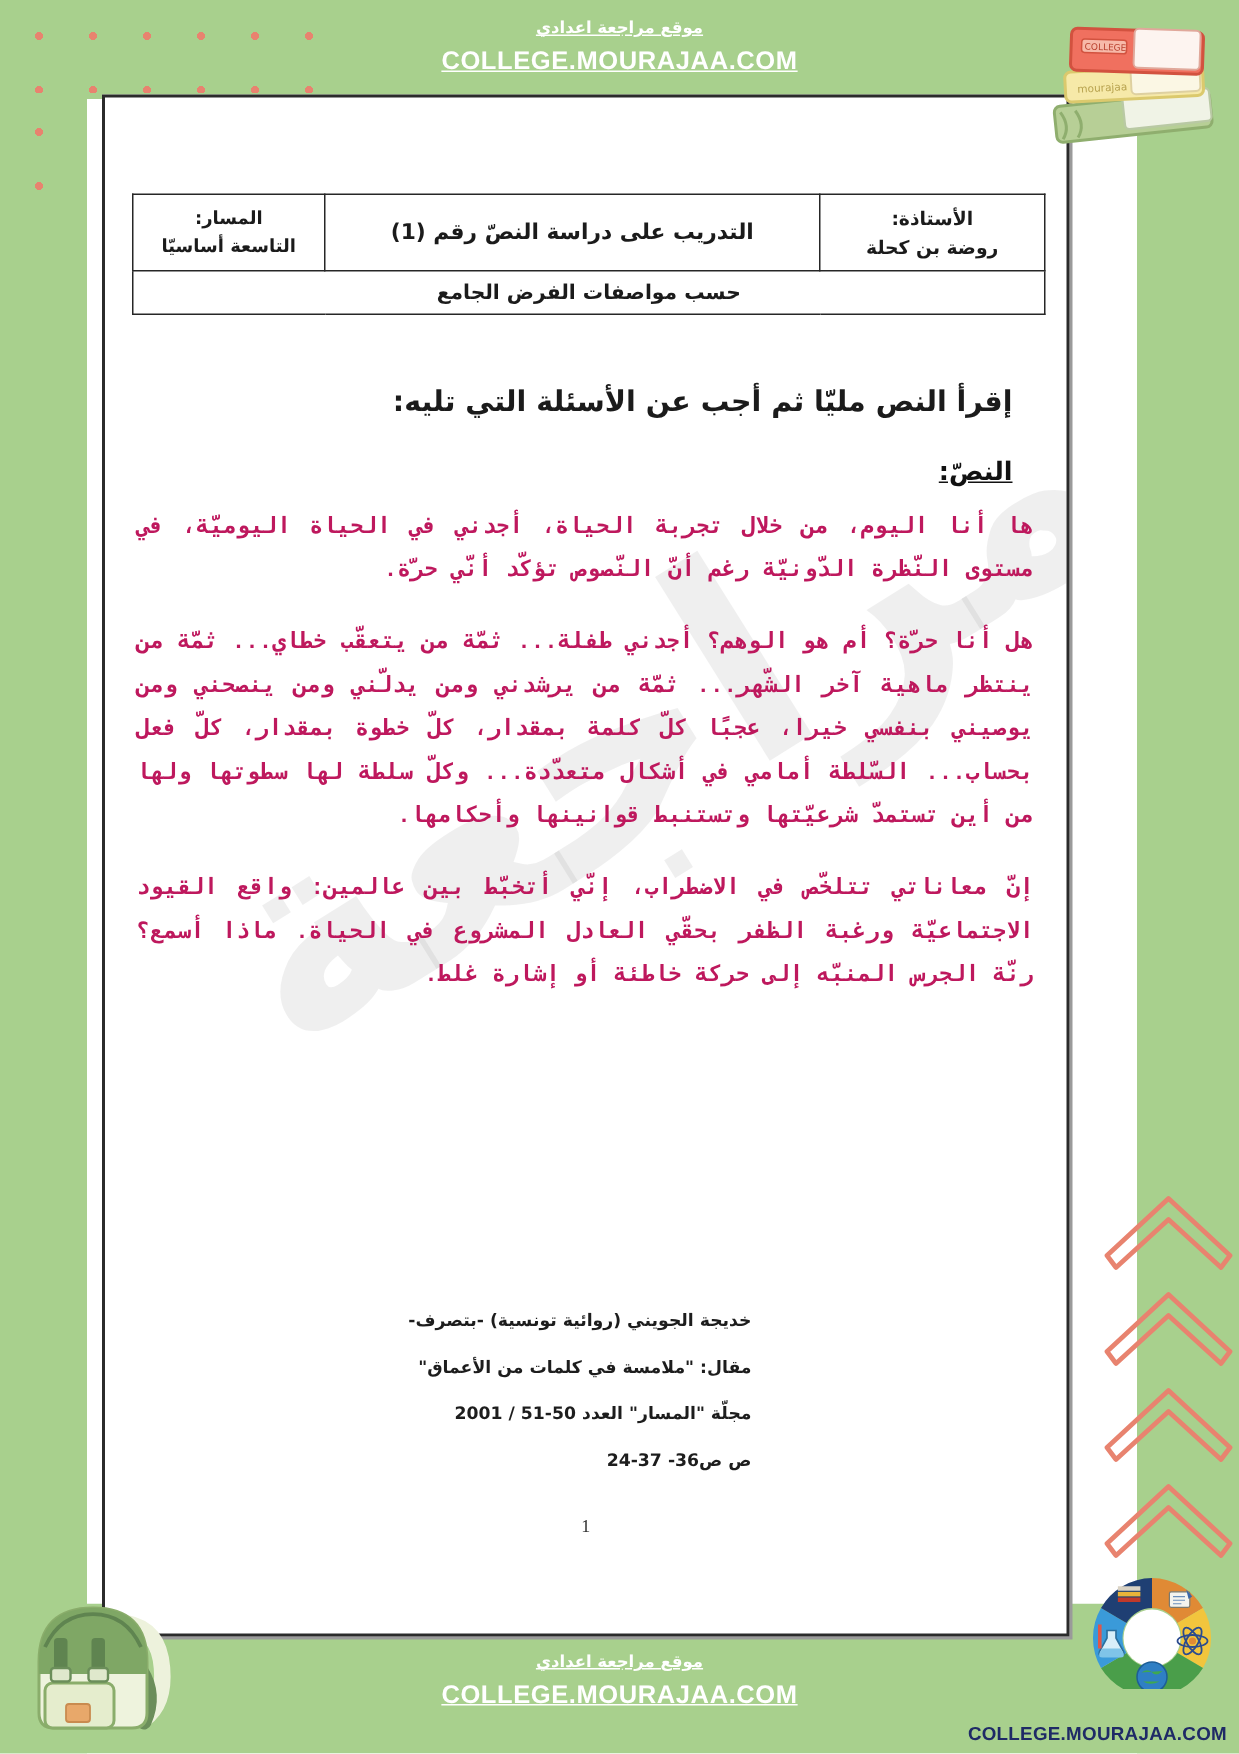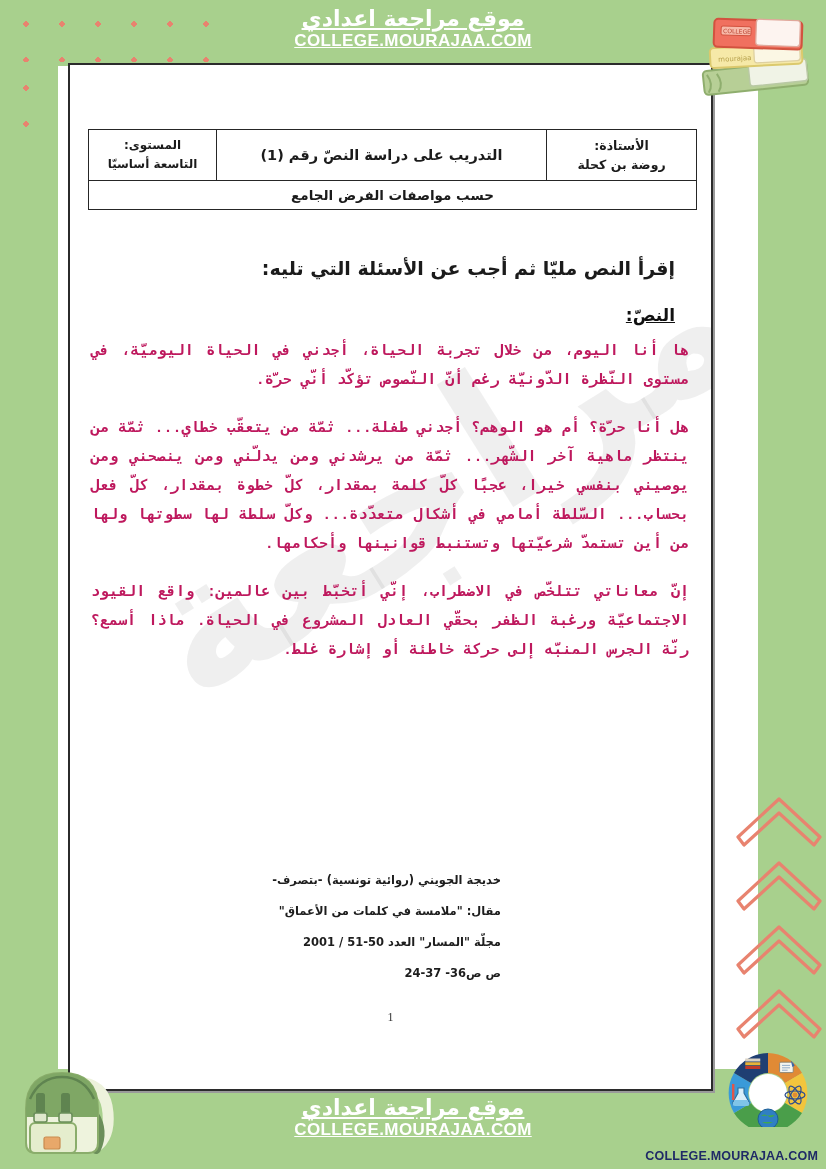--- a/index.html
+++ b/index.html
@@ -52,21 +52,21 @@
     background-position: 8px 8px;
   }
 
   
   .site-banner {
     position: absolute; left: 0; width: 826px;
     text-align: center; color: #ffffff; z-index: 6;
   }
   .site-banner .ar {
     font-family: "DejaVu Sans", sans-serif;
-    font-size: 22px; font-weight: bold;
+    font-size: 11px; font-weight: bold;
     text-decoration: underline; line-height: 22px;
     direction: rtl;
   }
   .site-banner .en {
     font-family: "Liberation Sans", sans-serif;
     font-size: 17px; font-weight: bold; letter-spacing: .4px;
     text-decoration: underline; line-height: 22px;
   }
   .header-banner { top: 8px; }
   .footer-banner { bottom: 28px; }
@@ -233,21 +233,21 @@
 
       <table class="info-table">
         <tbody>
             <tr>
           <td class="cell-teacher">
             <div>الأستاذة:</div>
             <div>روضة بن كحلة</div>
           </td>
           <td class="cell-title">التدريب على دراسة النصّ رقم (1)</td>
           <td class="cell-level">
-            <div>المستوى:</div>
+            <div>المسار:</div>
             <div>التاسعة أساسيّا</div>
           </td>
         </tr>
         <tr>
           <td class="cell-note" colspan="3">حسب مواصفات الفرض الجامع</td>
         </tr>
       </tbody>
         </table>
 
       <div class="instruction">إقرأ النص مليّا ثم أجب عن الأسئلة التي تليه:</div>

